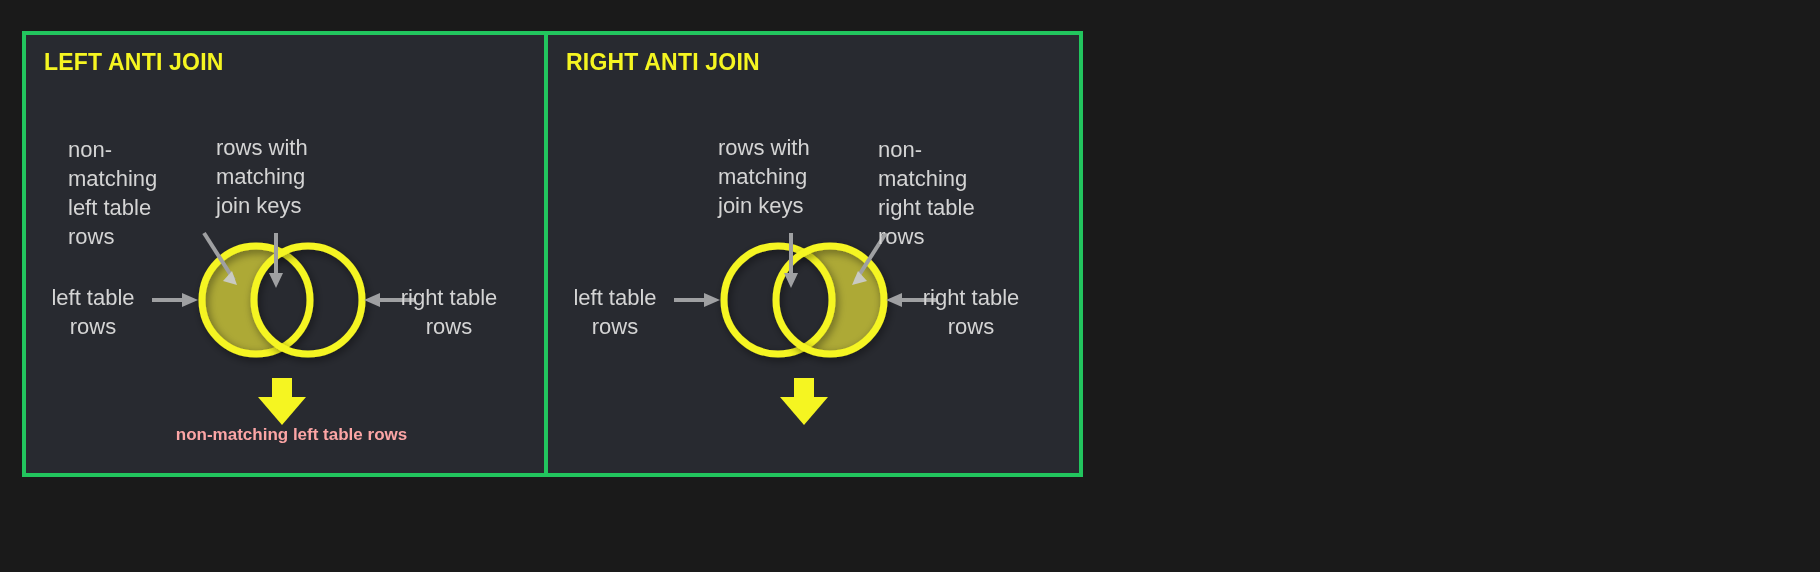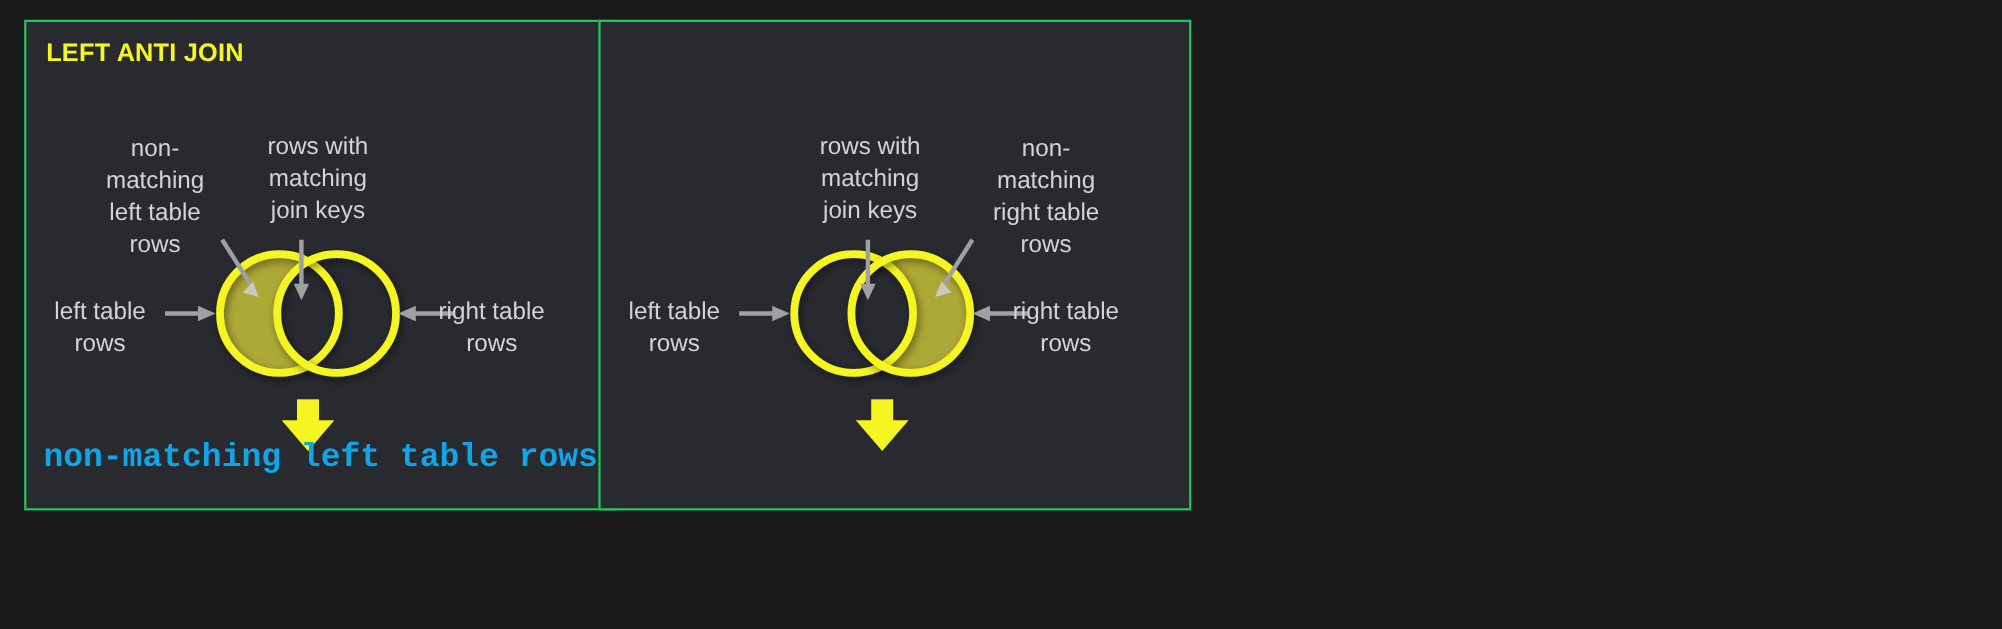--- a/index.html
+++ b/index.html
@@ -16,25 +16,25 @@
 
   #stage {
     position: relative;
     width: 1820px;
     height: 572px;
     background: #1a1a1a;
   }
 
   .panel {
     position: absolute;
-    top: 18px;
+    top: 31px;
     width: 539px;
     height: 446px;
     background: #282a30;
-    border: 2px solid #22c55e;
+    border: 4px solid #22c55e;
     box-sizing: border-box;
   }
   #panel-left  { left: 22px; }
   #panel-right { left: 544px; }
 
   .panel-title {
     position: absolute;
     left: 18px;
     top: 14px;
     font-size: 23px;
@@ -51,33 +51,31 @@
     width: 100%;
     height: 100%;
   }
 
   .caption {
     position: absolute;
     left: 0;
     right: 0;
     bottom: 28px;
     text-align: center;
-    font-size: 30px;
+    font-size: 17px;
     font-weight: bold;
-    color: #0ea5e9;
+    color: #fca5a5;
     white-space: nowrap;
-    font-family: Liberation Mono, monospace;
   }
 
   .note {
     position: absolute;
     color: #d4d4d4;
     font-size: 22px;
     line-height: 29px;
-    text-align: center;
     white-space: pre-line;
   }
 
   .side-note {
     position: absolute;
     color: #d4d4d4;
     font-size: 22px;
     line-height: 29px;
     text-align: center;
     white-space: pre-line;
@@ -151,20 +149,21 @@
 rows</div>
 
     <div class="side-note" style="left:358px; top:248px; width:130px;">right table
 rows</div>
 
     <div class="caption">non-matching left table rows</div>
   </div>
 
   <div class="panel" id="panel-right">
 
+    <div class="panel-title">RIGHT ANTI JOIN</div>
 
     <div class="venn-wrap">
       <svg width="498" height="446" viewBox="0 0 498 446">
         <defs>
           <clipPath id="clipRightCircle">
             <circle cx="282" cy="265" r="54"></circle>
           </clipPath>
           <filter id="glowR" x="-50%" y="-50%" width="200%" height="200%">
             <feDropShadow dx="2" dy="3" stdDeviation="4" flood-color="#000" flood-opacity="0.45"></feDropShadow>
           </filter>

